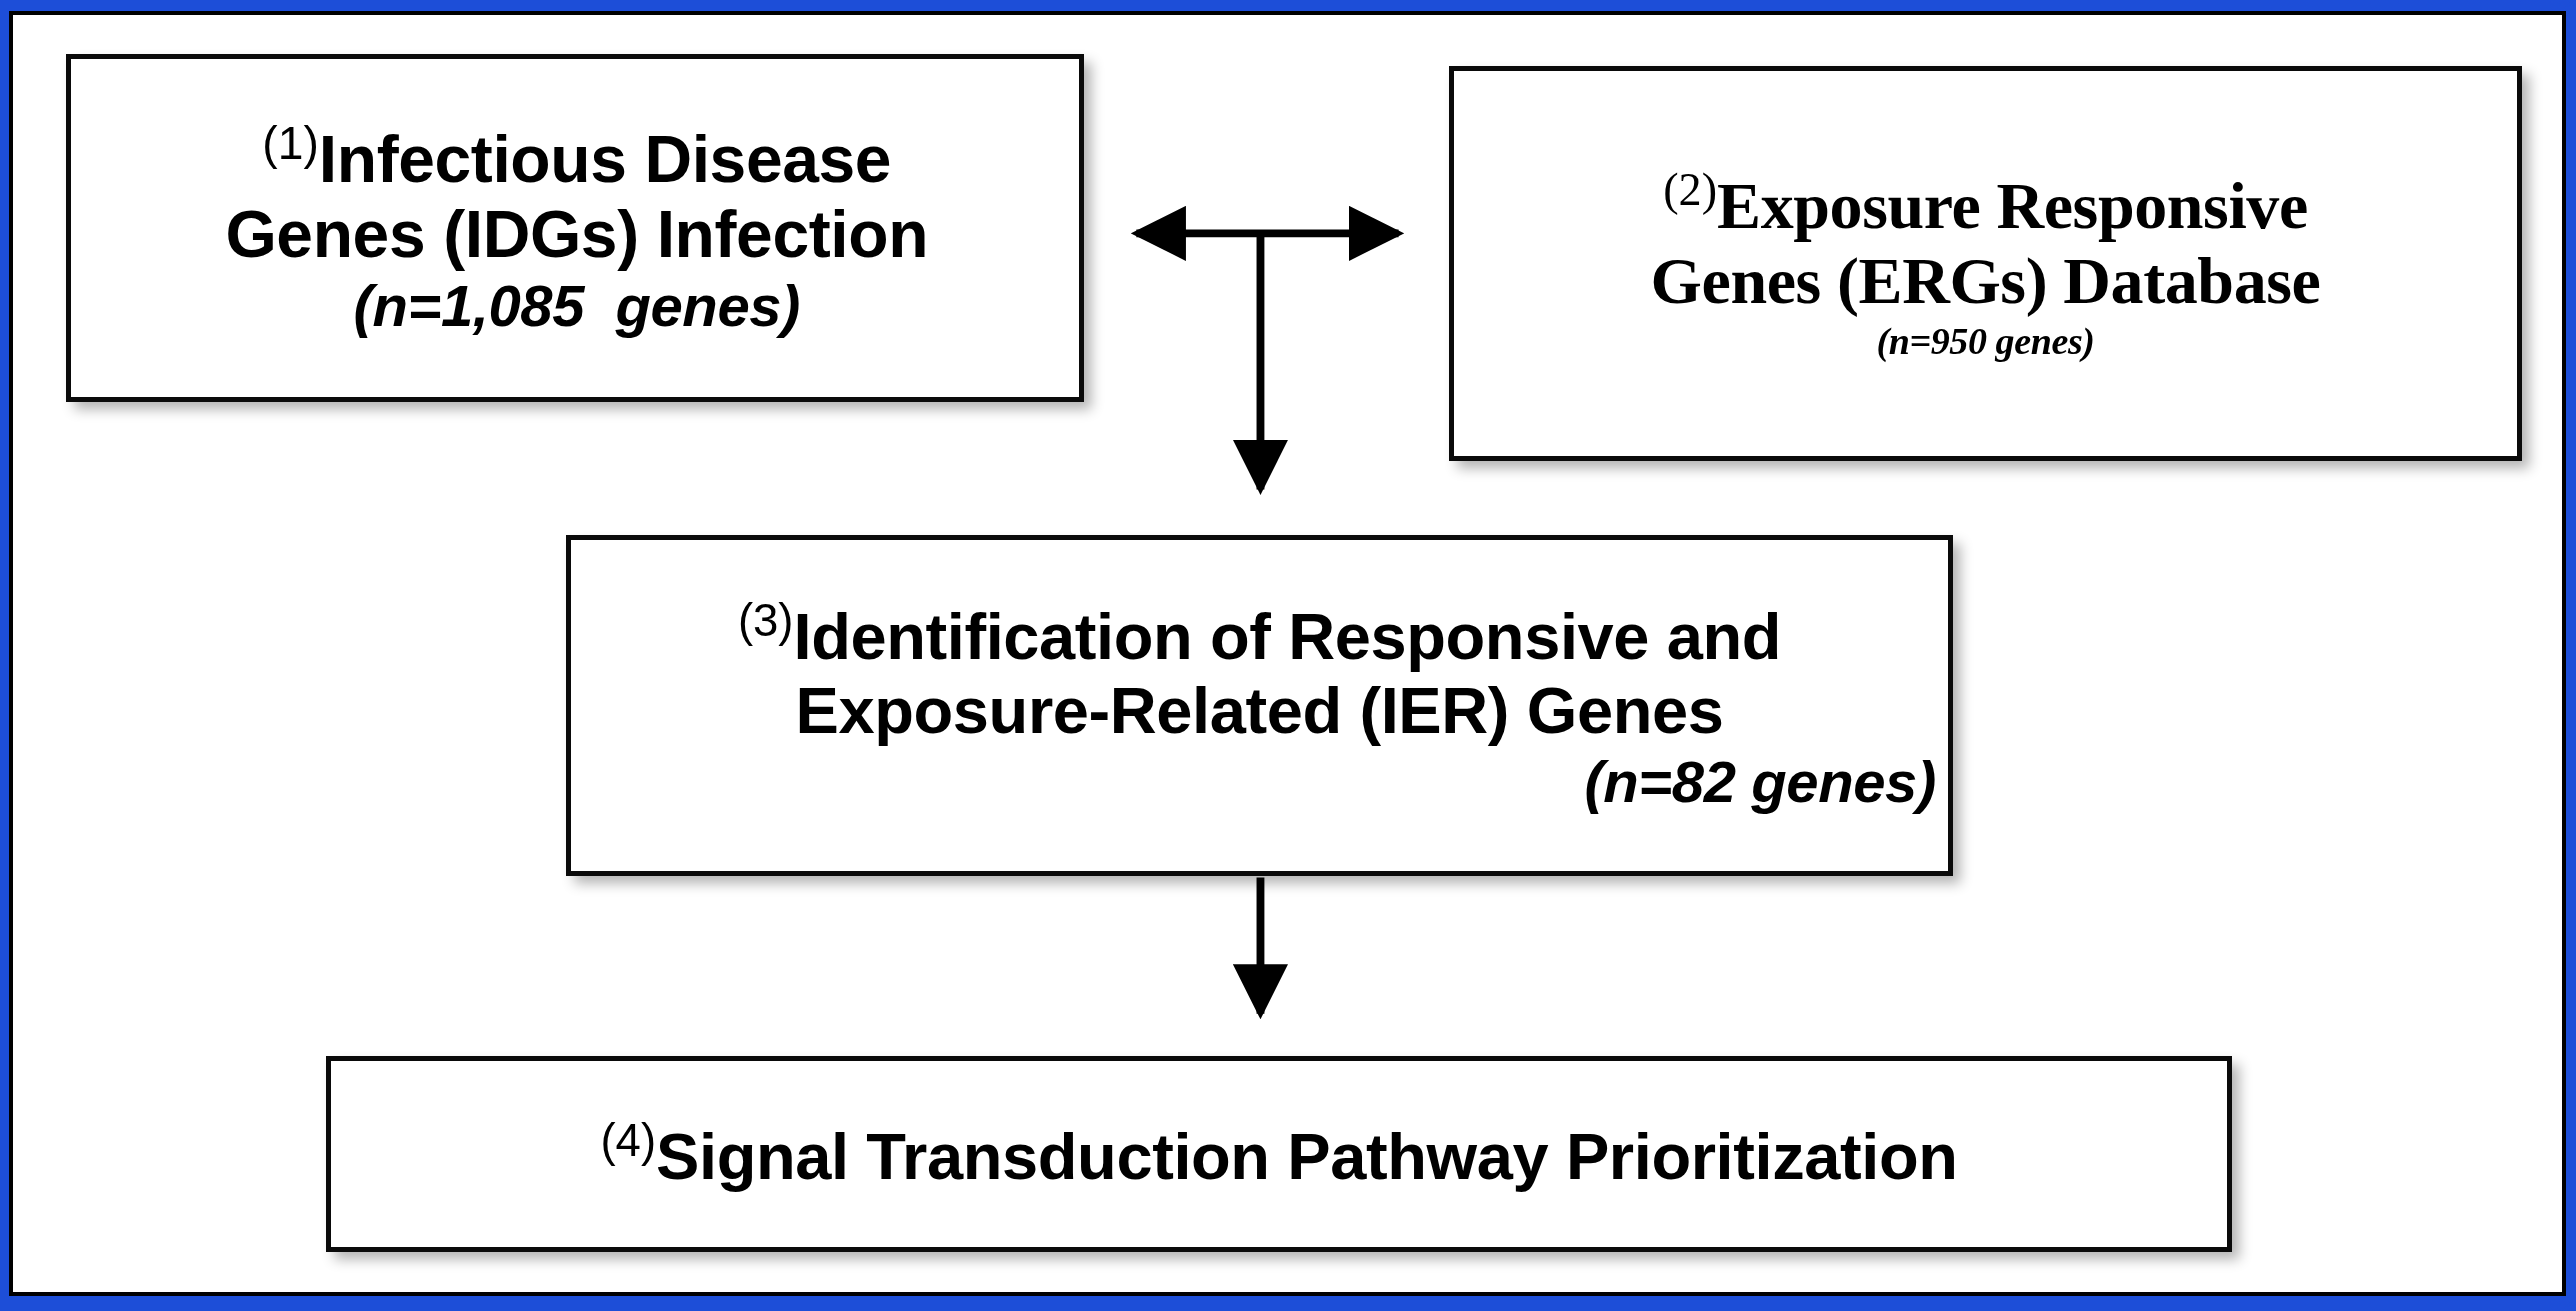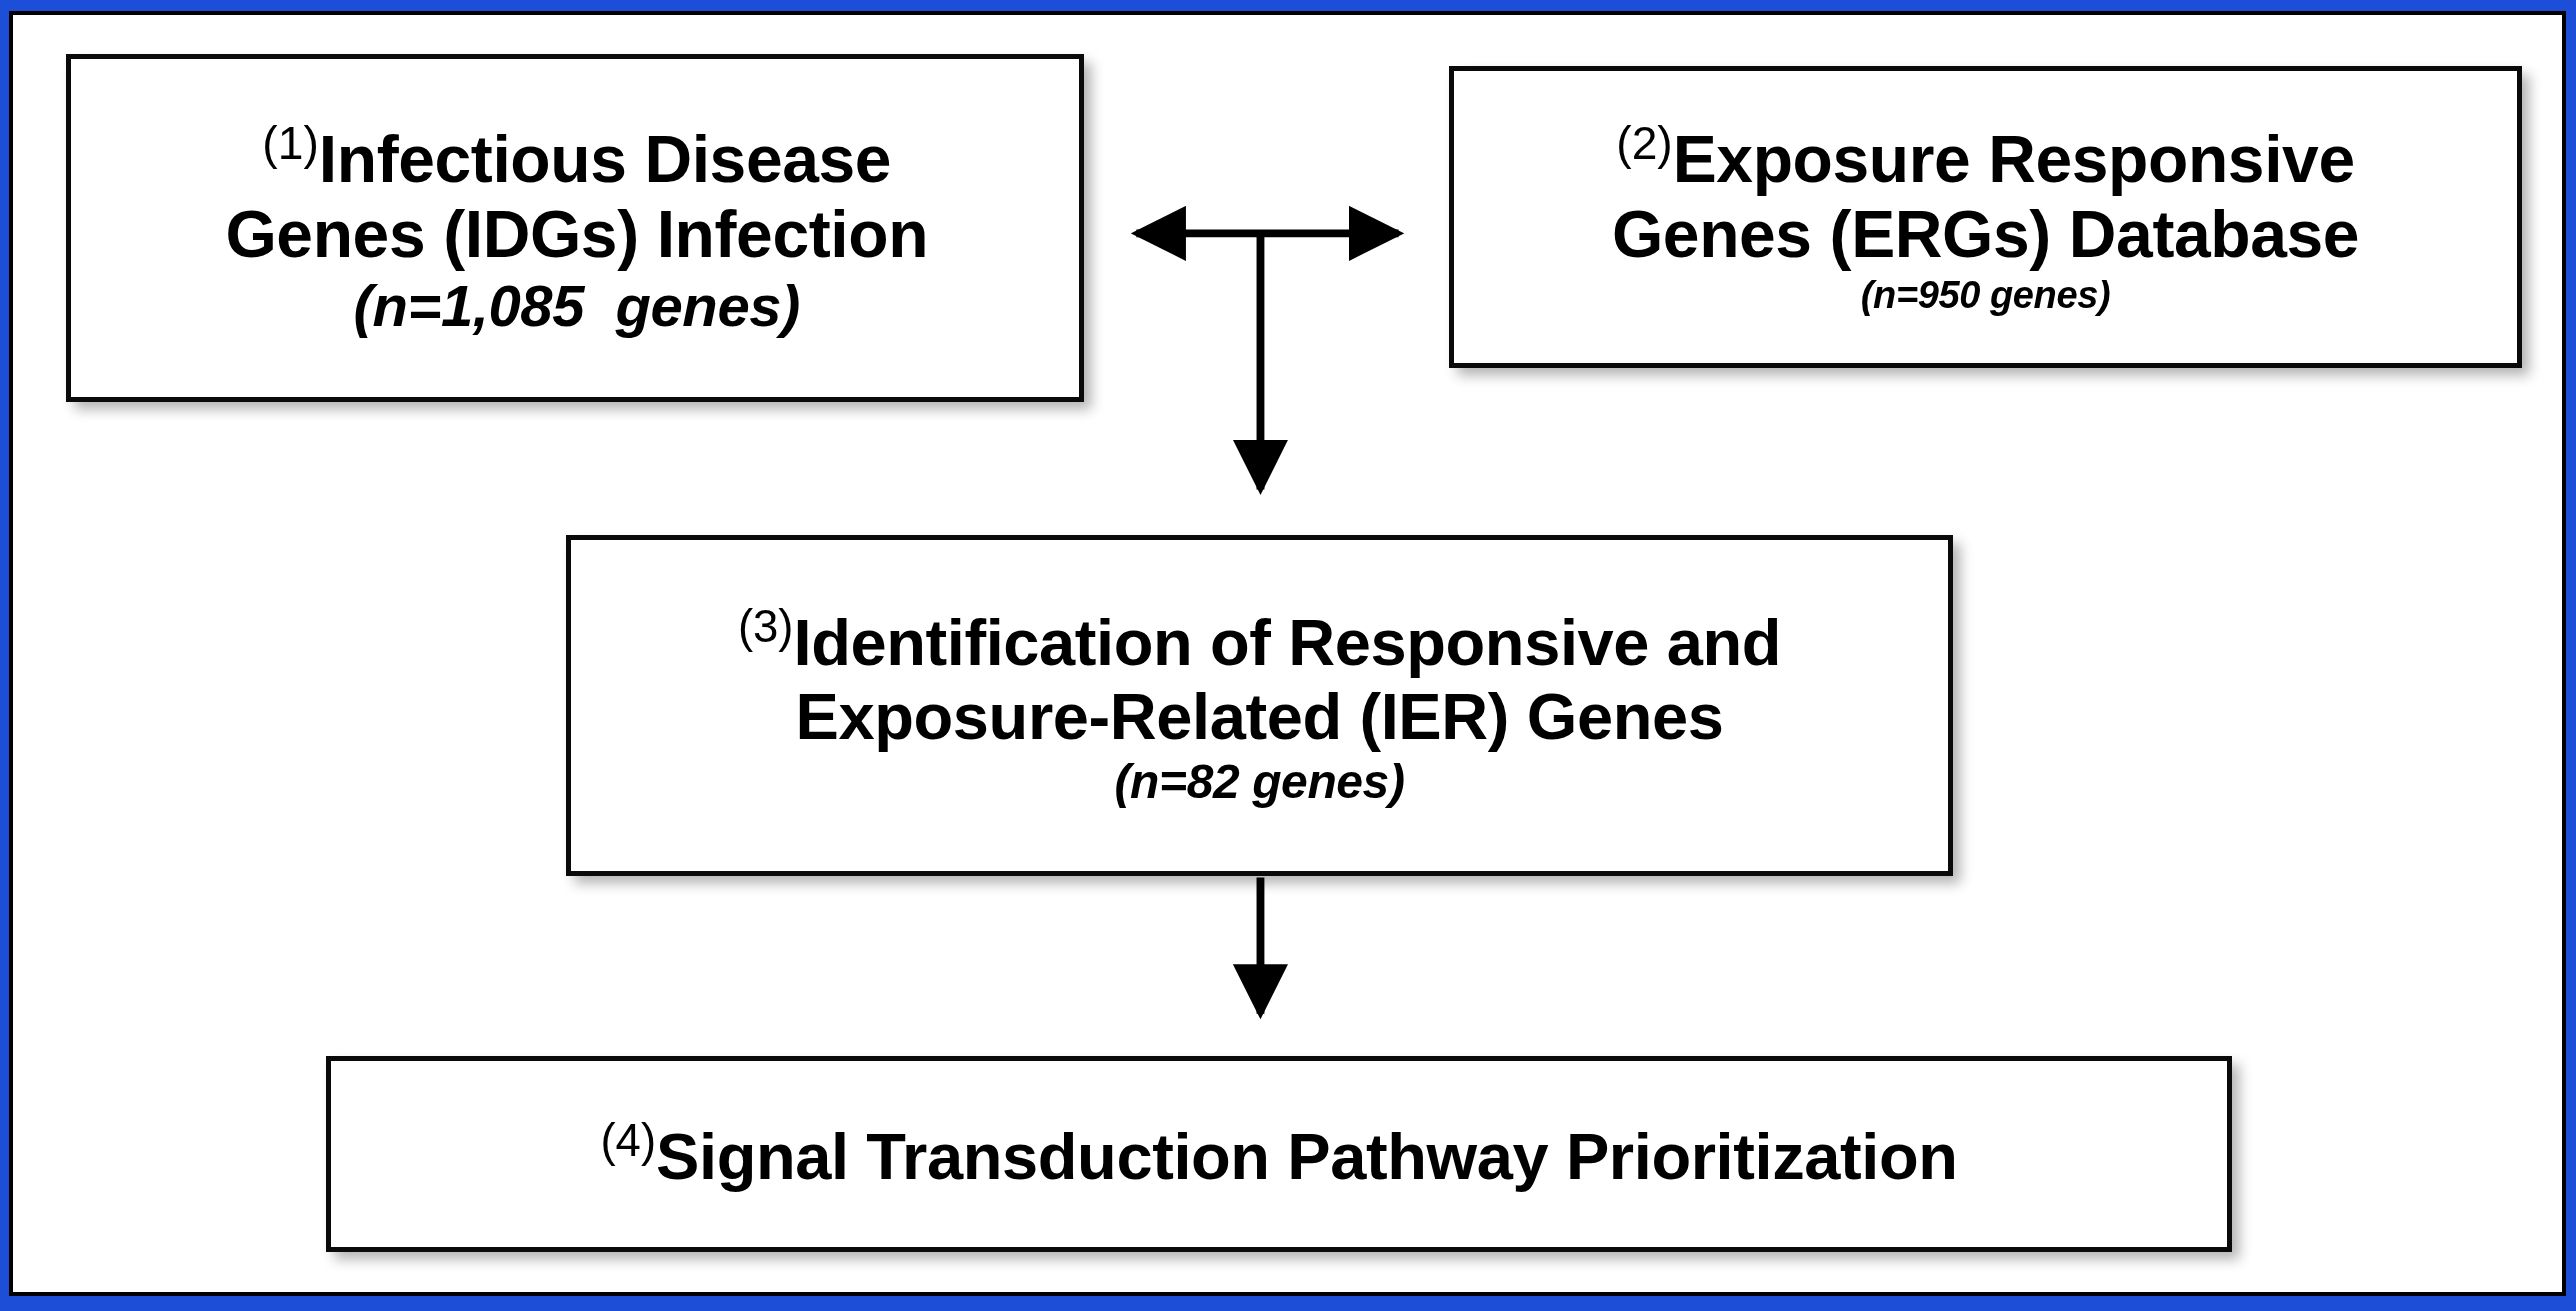--- a/index.html
+++ b/index.html
@@ -80,31 +80,31 @@
     left: 66px;  top: 54px;
     width: 1018px; height: 348px;
   }
   #node-1 .node-title { font-size: 66px; }
   #node-1 .node-count { font-size: 58px; }
   #node-1 .node-inner { text-align: left; padding-left: 3.5px; }
   #node-1 .tline:nth-child(1) { text-indent: 0; }
 
   #node-2 {
     left: 1449px; top: 66px;
-    width: 1073px; height: 302px;
+    width: 1073px; height: 395px; font-family: Liberation Serif, serif;
   }
   #node-2 .node-title { font-size: 66px; }
   #node-2 .node-count { font-size: 38px; }
 
   #node-3 {
     left: 566px; top: 535px;
     width: 1387px; height: 341px;
   }
   #node-3 .node-title { font-size: 65px; }
-  #node-3 .node-count { font-size: 48px; }
+  #node-3 .node-count { font-size: 58px; text-align: right; }
 
   #node-4 {
     left: 310px; top: 1056px;
     width: 1906px; height: 196px; margin-left: 16px;
   }
   #node-4 .node-title { font-size: 65px; }
 
   
   #connectors {
     position: absolute;

